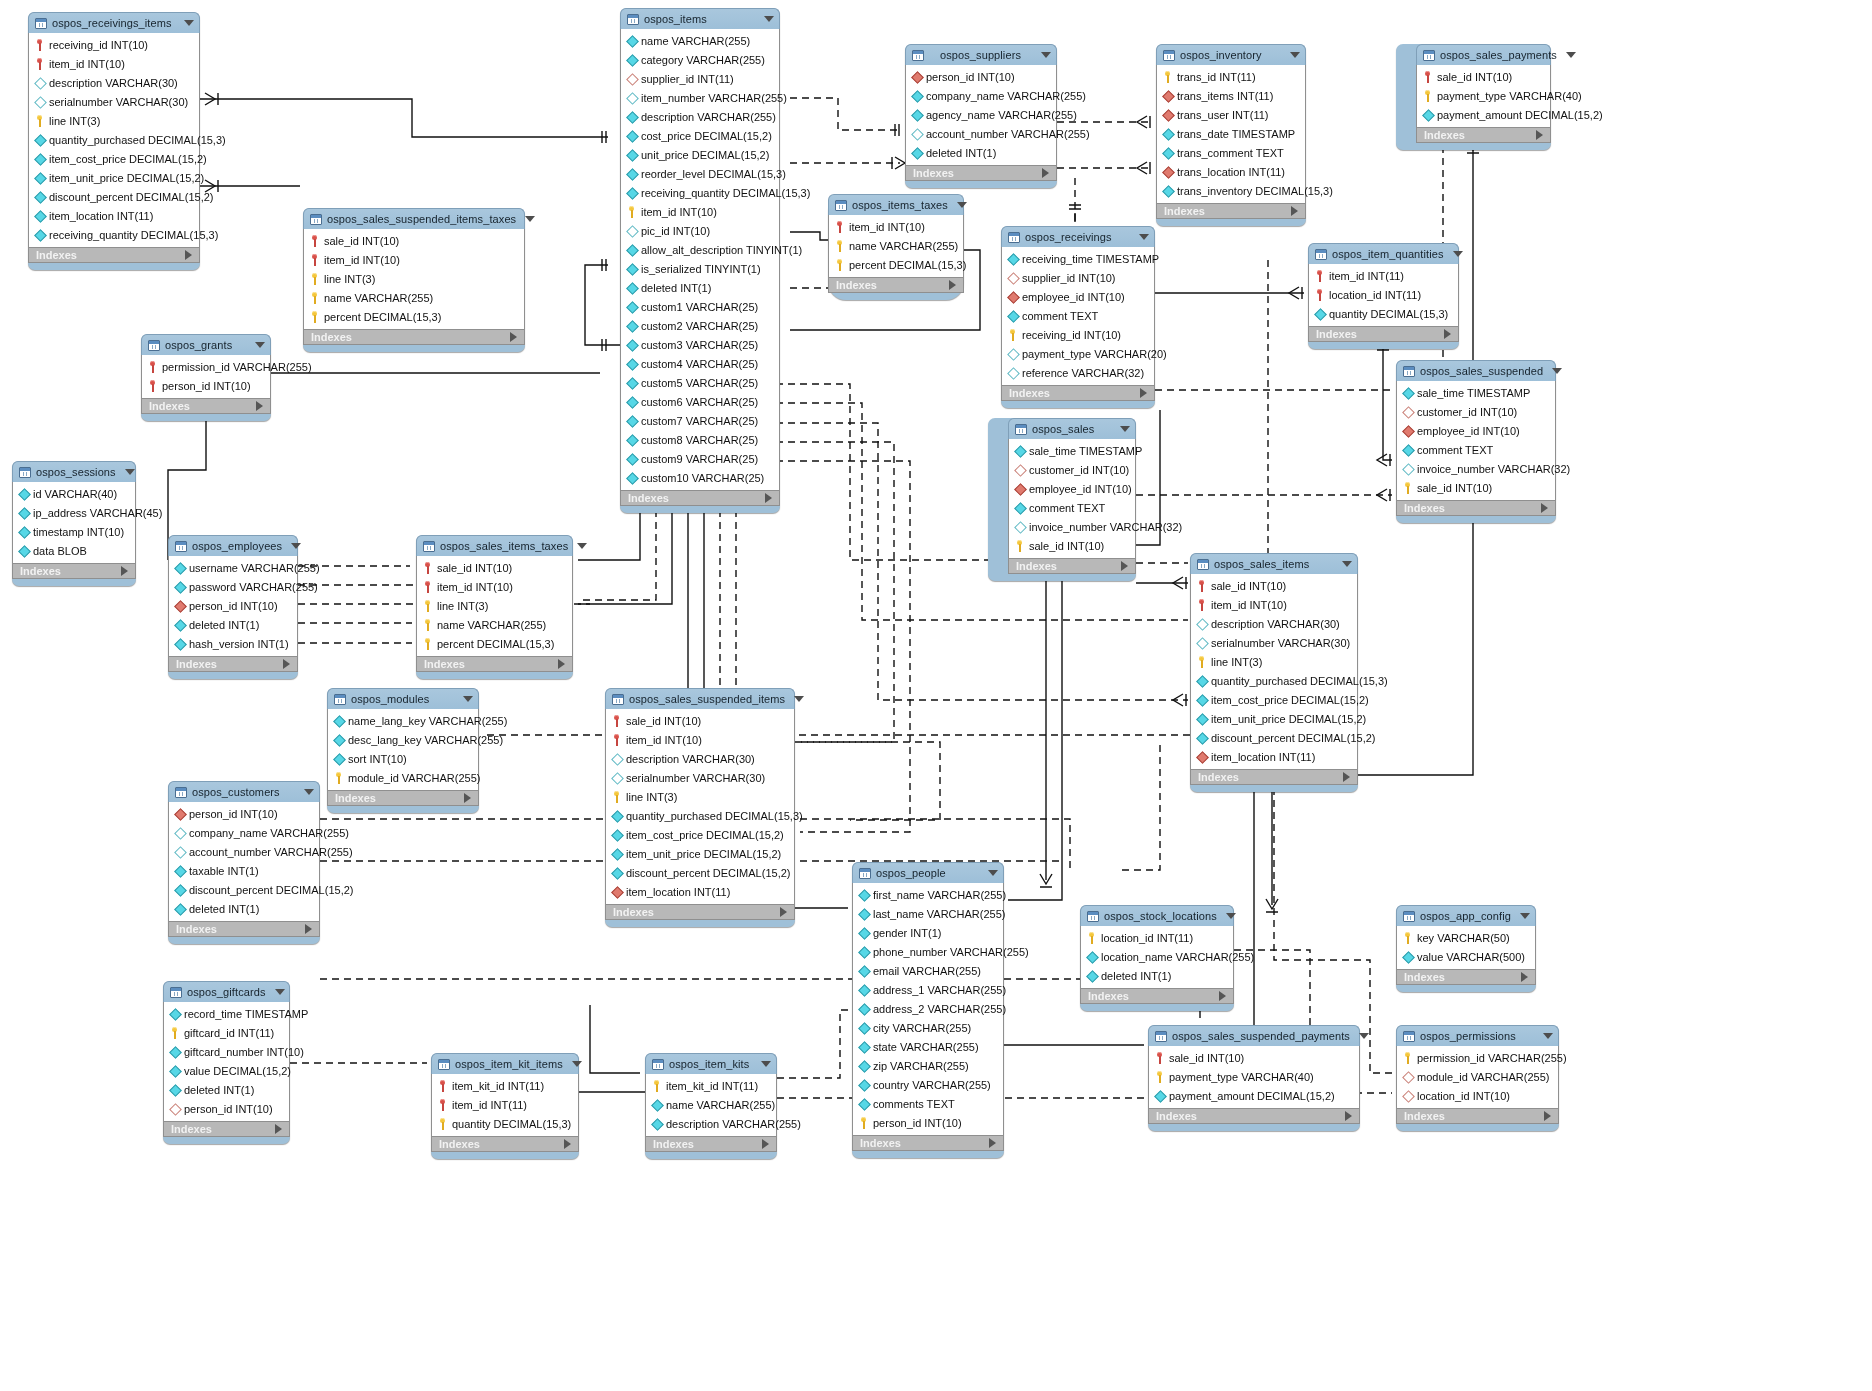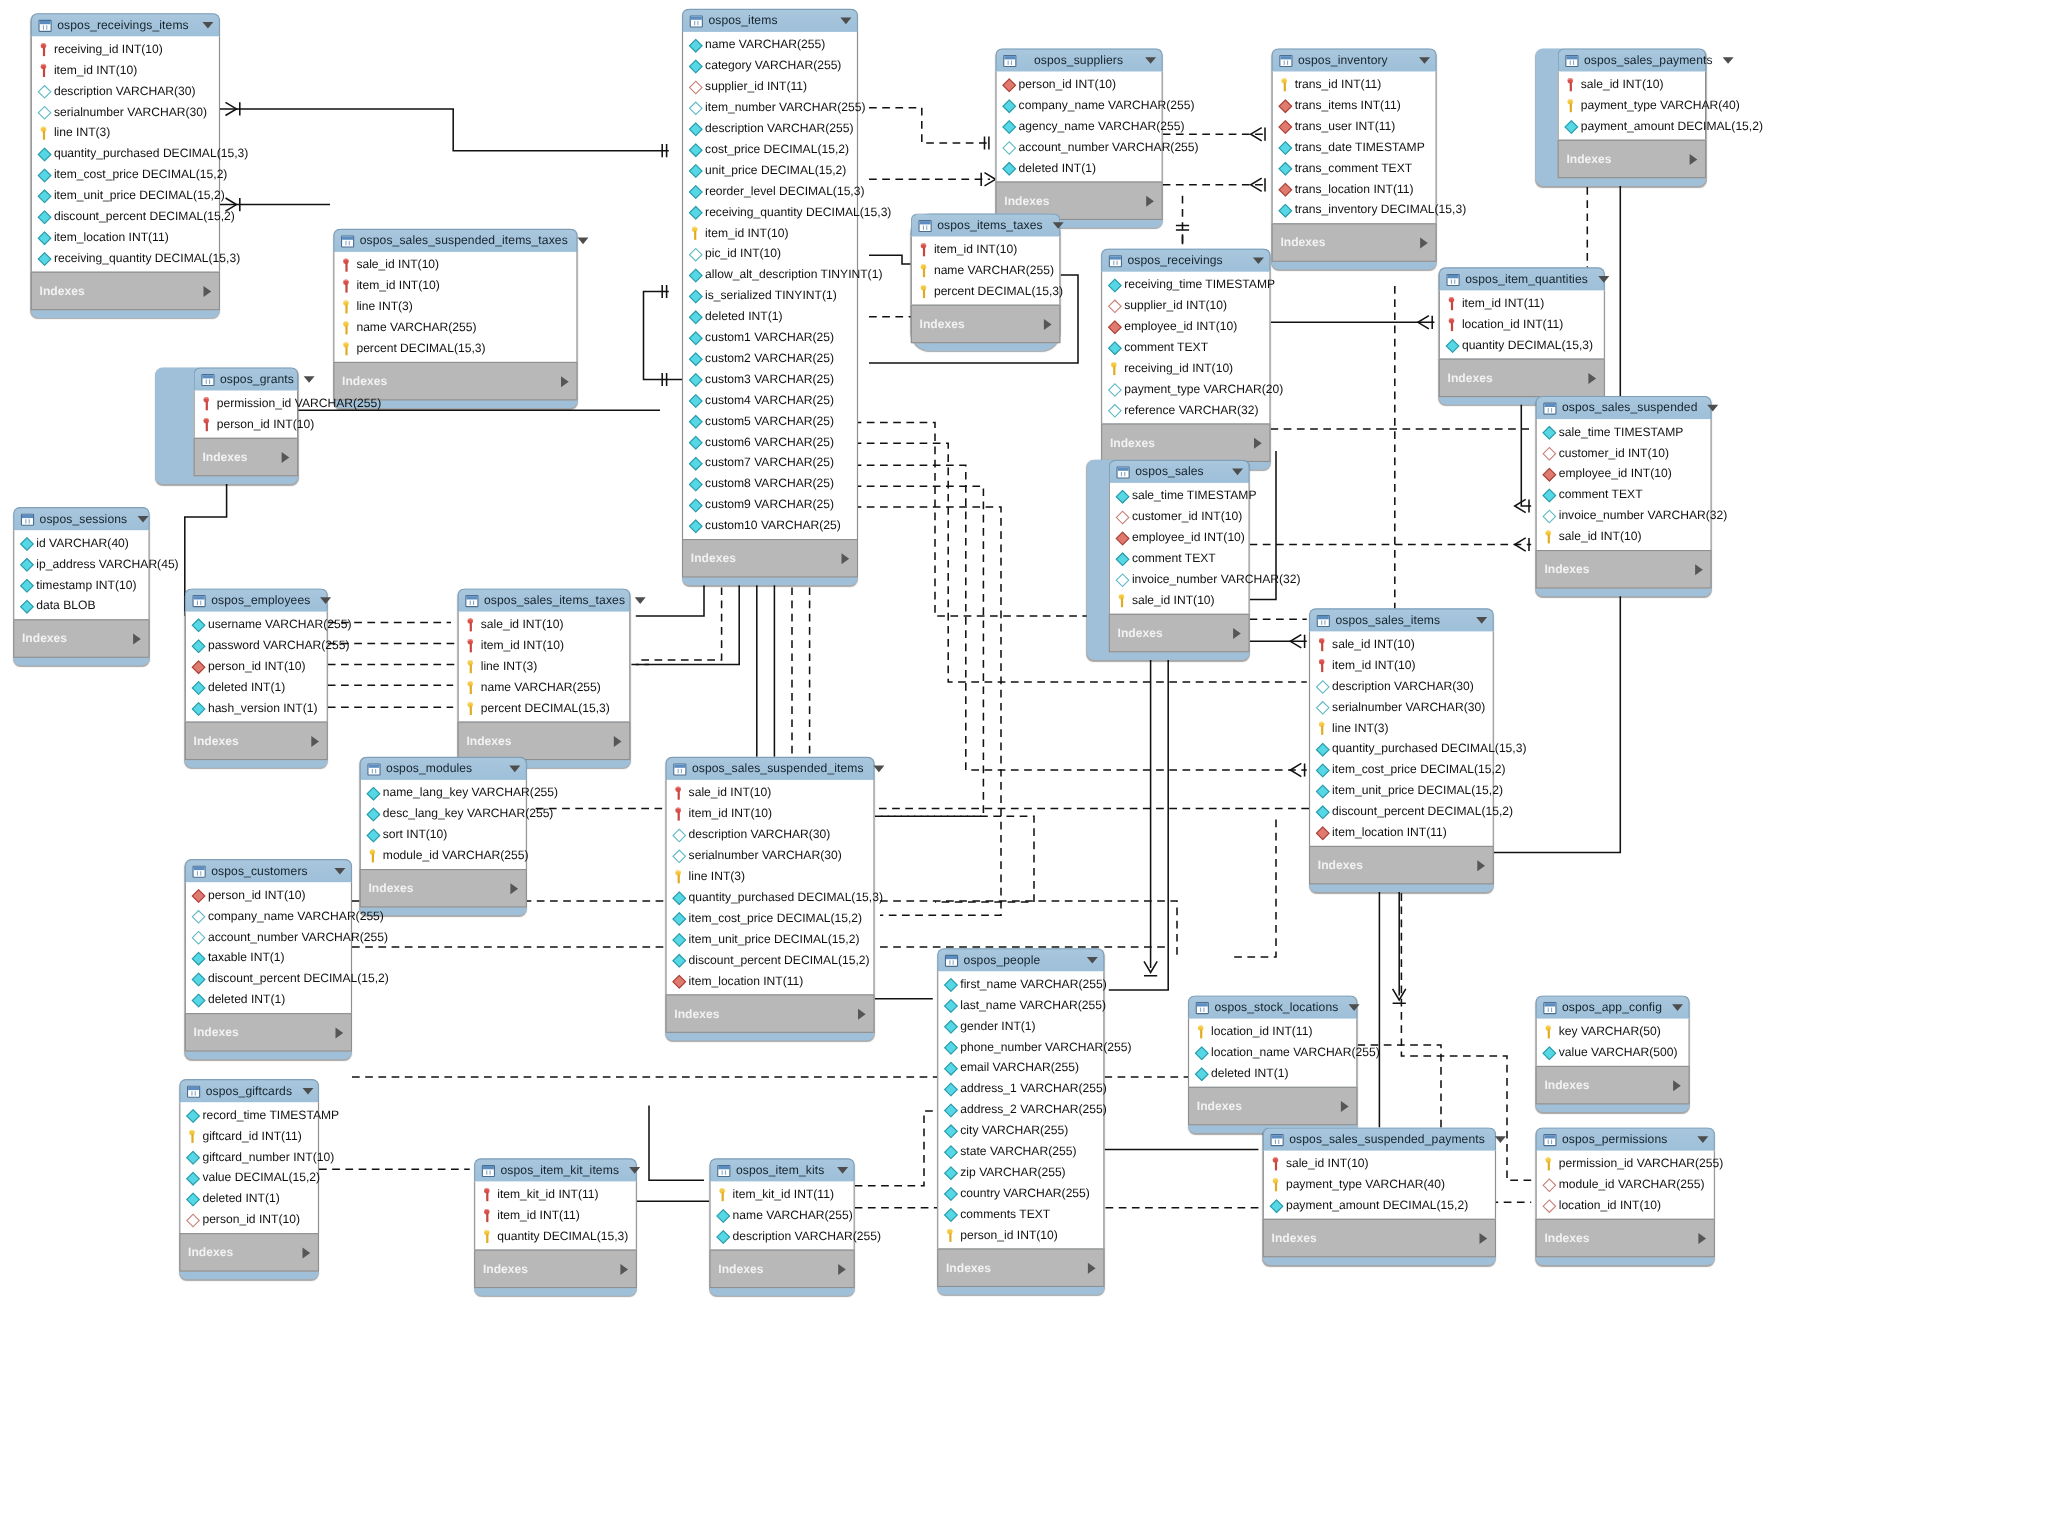--- a/index.html
+++ b/index.html
@@ -104,21 +104,21 @@
   .ck.fk::before{
     content:""; position:absolute; left:0.5px; top:2.5px; width:7px;height:7px;
     background:#e07a6e; border:1px solid #a8433a; transform:rotate(45deg);
   }
   
   .ck.fkn::before{
     content:""; position:absolute; left:0.5px; top:2.5px; width:7px;height:7px;
     background:#ffffff; border:1px solid #c97f76; transform:rotate(45deg);
   }
   .tbl-foot {
-    height:35px;
+    height:16px;
     background:#b8b8b8;
     border:1px solid #8f8f8f;
     border-top:1px solid #8f8f8f;
     display:flex;align-items:center;justify-content:space-between;
     padding:0 7px 0 7px;
     font-size:11px; color:#f2f2f2; font-weight:bold;
   }
   .foot-arrow{
     width:0;height:0;border-top:5px solid transparent;border-bottom:5px solid transparent;
     border-left:7px solid #565656;
@@ -660,21 +660,21 @@
           <div class="col">
             <span class="ck uk"></span>
             <span>sale_id INT(10)</span>
           </div>
         </div>
         <div class="tbl-foot">
           <span>Indexes</span>
           <span class="foot-arrow"></span>
         </div>
       </div>
-      <div class="tbl" style="left: 141px; top: 334px; width: 130px; padding-left: 35px;">
+      <div class="tbl" style="left: 141px; top: 334px; width: 130px;">
         <div class="tbl-hdr">
           <span class="tbl-icon"></span>
           <span class="tbl-title">ospos_grants</span>
           <span class="caret"></span>
         </div>
         <div class="tbl-body">
           <div class="col">
             <span class="ck pk"></span>
             <span>permission_id VARCHAR(255)</span>
           </div>

